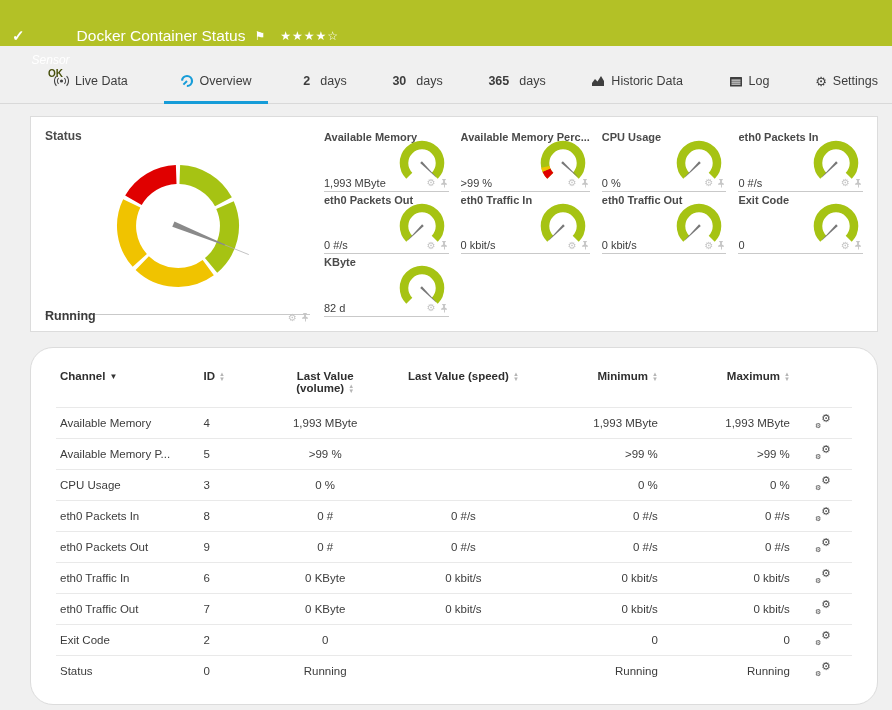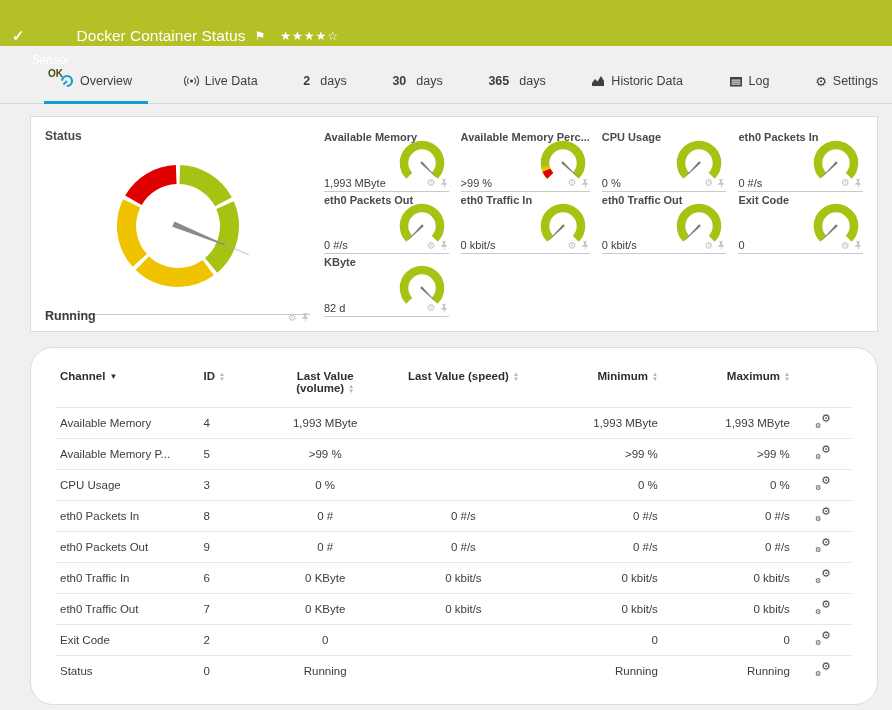--- a/index.html
+++ b/index.html
@@ -80,33 +80,33 @@
     <span class="check">✓</span>
     <span class="sensor-word">Sensor</span>
     <span class="sensor-title">Docker Container Status</span>
     <span class="flag">⚑</span>
     <span class="stars">★★★★☆</span>
   </div>
   <div class="topbar-status">OK</div>
 </div>
 
 <div class="tabs">
+  <div class="tab">
+    <svg width="15" height="14" viewBox="0 0 15 14">
+      <circle cx="7.5" cy="7" r="1.6" fill="#444"></circle>
+      <path d="M4.6 4.2 a4 4 0 0 0 0 5.6 M2.4 2.2 a7 7 0 0 0 0 9.6 M10.4 4.2 a4 4 0 0 1 0 5.6 M12.6 2.2 a7 7 0 0 1 0 9.6" fill="none" stroke="#444" stroke-width="1.1"></path>
+    </svg>
+    <span>Live Data</span>
+  </div>
   <div class="tab active">
     <svg width="14" height="14" viewBox="0 0 14 14">
       <circle cx="7" cy="7" r="5" fill="none" stroke="#169cd8" stroke-width="2.2" stroke-dasharray="7.8 8 16"></circle>
       <line x1="7" y1="7" x2="3.4" y2="10.6" stroke="#169cd8" stroke-width="2"></line>
     </svg>
     <span>Overview</span>
-  </div>
-  <div class="tab">
-    <svg width="15" height="14" viewBox="0 0 15 14">
-      <circle cx="7.5" cy="7" r="1.6" fill="#444"></circle>
-      <path d="M4.6 4.2 a4 4 0 0 0 0 5.6 M2.4 2.2 a7 7 0 0 0 0 9.6 M10.4 4.2 a4 4 0 0 1 0 5.6 M12.6 2.2 a7 7 0 0 1 0 9.6" fill="none" stroke="#444" stroke-width="1.1"></path>
-    </svg>
-    <span>Live Data</span>
   </div>
   <div class="tab">
     <span class="bold">2</span>
     <span>days</span>
   </div>
   <div class="tab">
     <span class="bold">30</span>
     <span>days</span>
   </div>
   <div class="tab">

